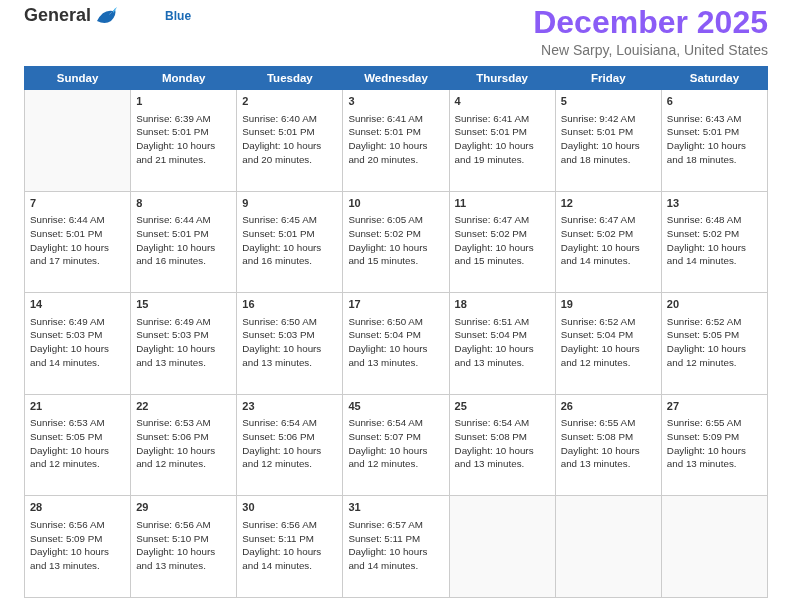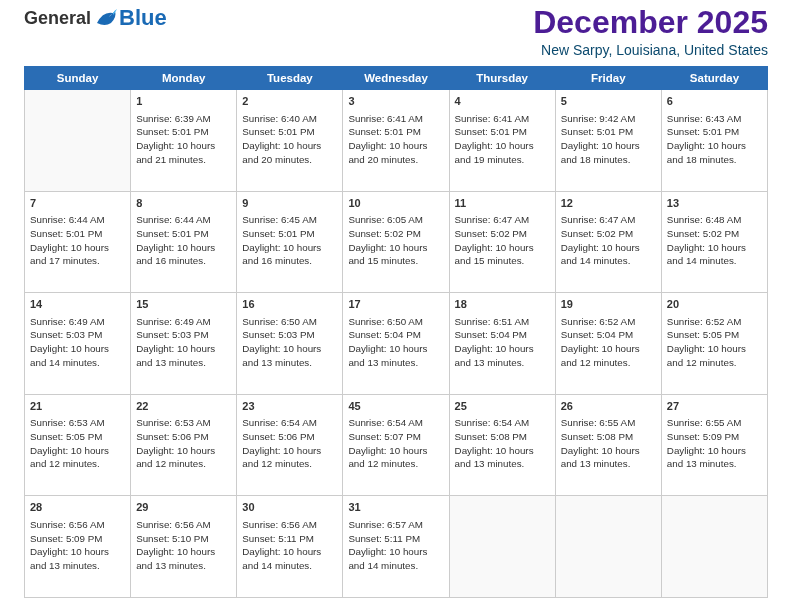--- a/index.html
+++ b/index.html
@@ -32,41 +32,42 @@
       display: flex;
       align-items: center;
       gap: 2px;
     }
     .logo-general {
       font-size: 18px;
       font-weight: bold;
       color: #333;
     }
     .logo-blue {
-      font-size: 22px;
+      font-size: 12px;
       font-weight: bold;
       color: #1a6ab5;
+      margin-left: 46px;
     }
     .logo-icon {
       width: 22px;
       height: 18px;
       margin-left: 2px;
     }
     .title-area {
       text-align: right;
     }
     .month-title {
       font-size: 32px;
       font-weight: bold;
-      color: #4c1d95;
+      color: #8b5cf6;
       line-height: 1.1;
     }
     .location {
       font-size: 14px;
-      color: #0c4a6e;
+      color: #737373;
       margin-top: 2px;
     }
     .calendar {
       width: 100%;
       border-collapse: collapse;
       flex: 1;
       table-layout: fixed;
     }
     .calendar thead tr th {
       background-color: #2a6db5;

